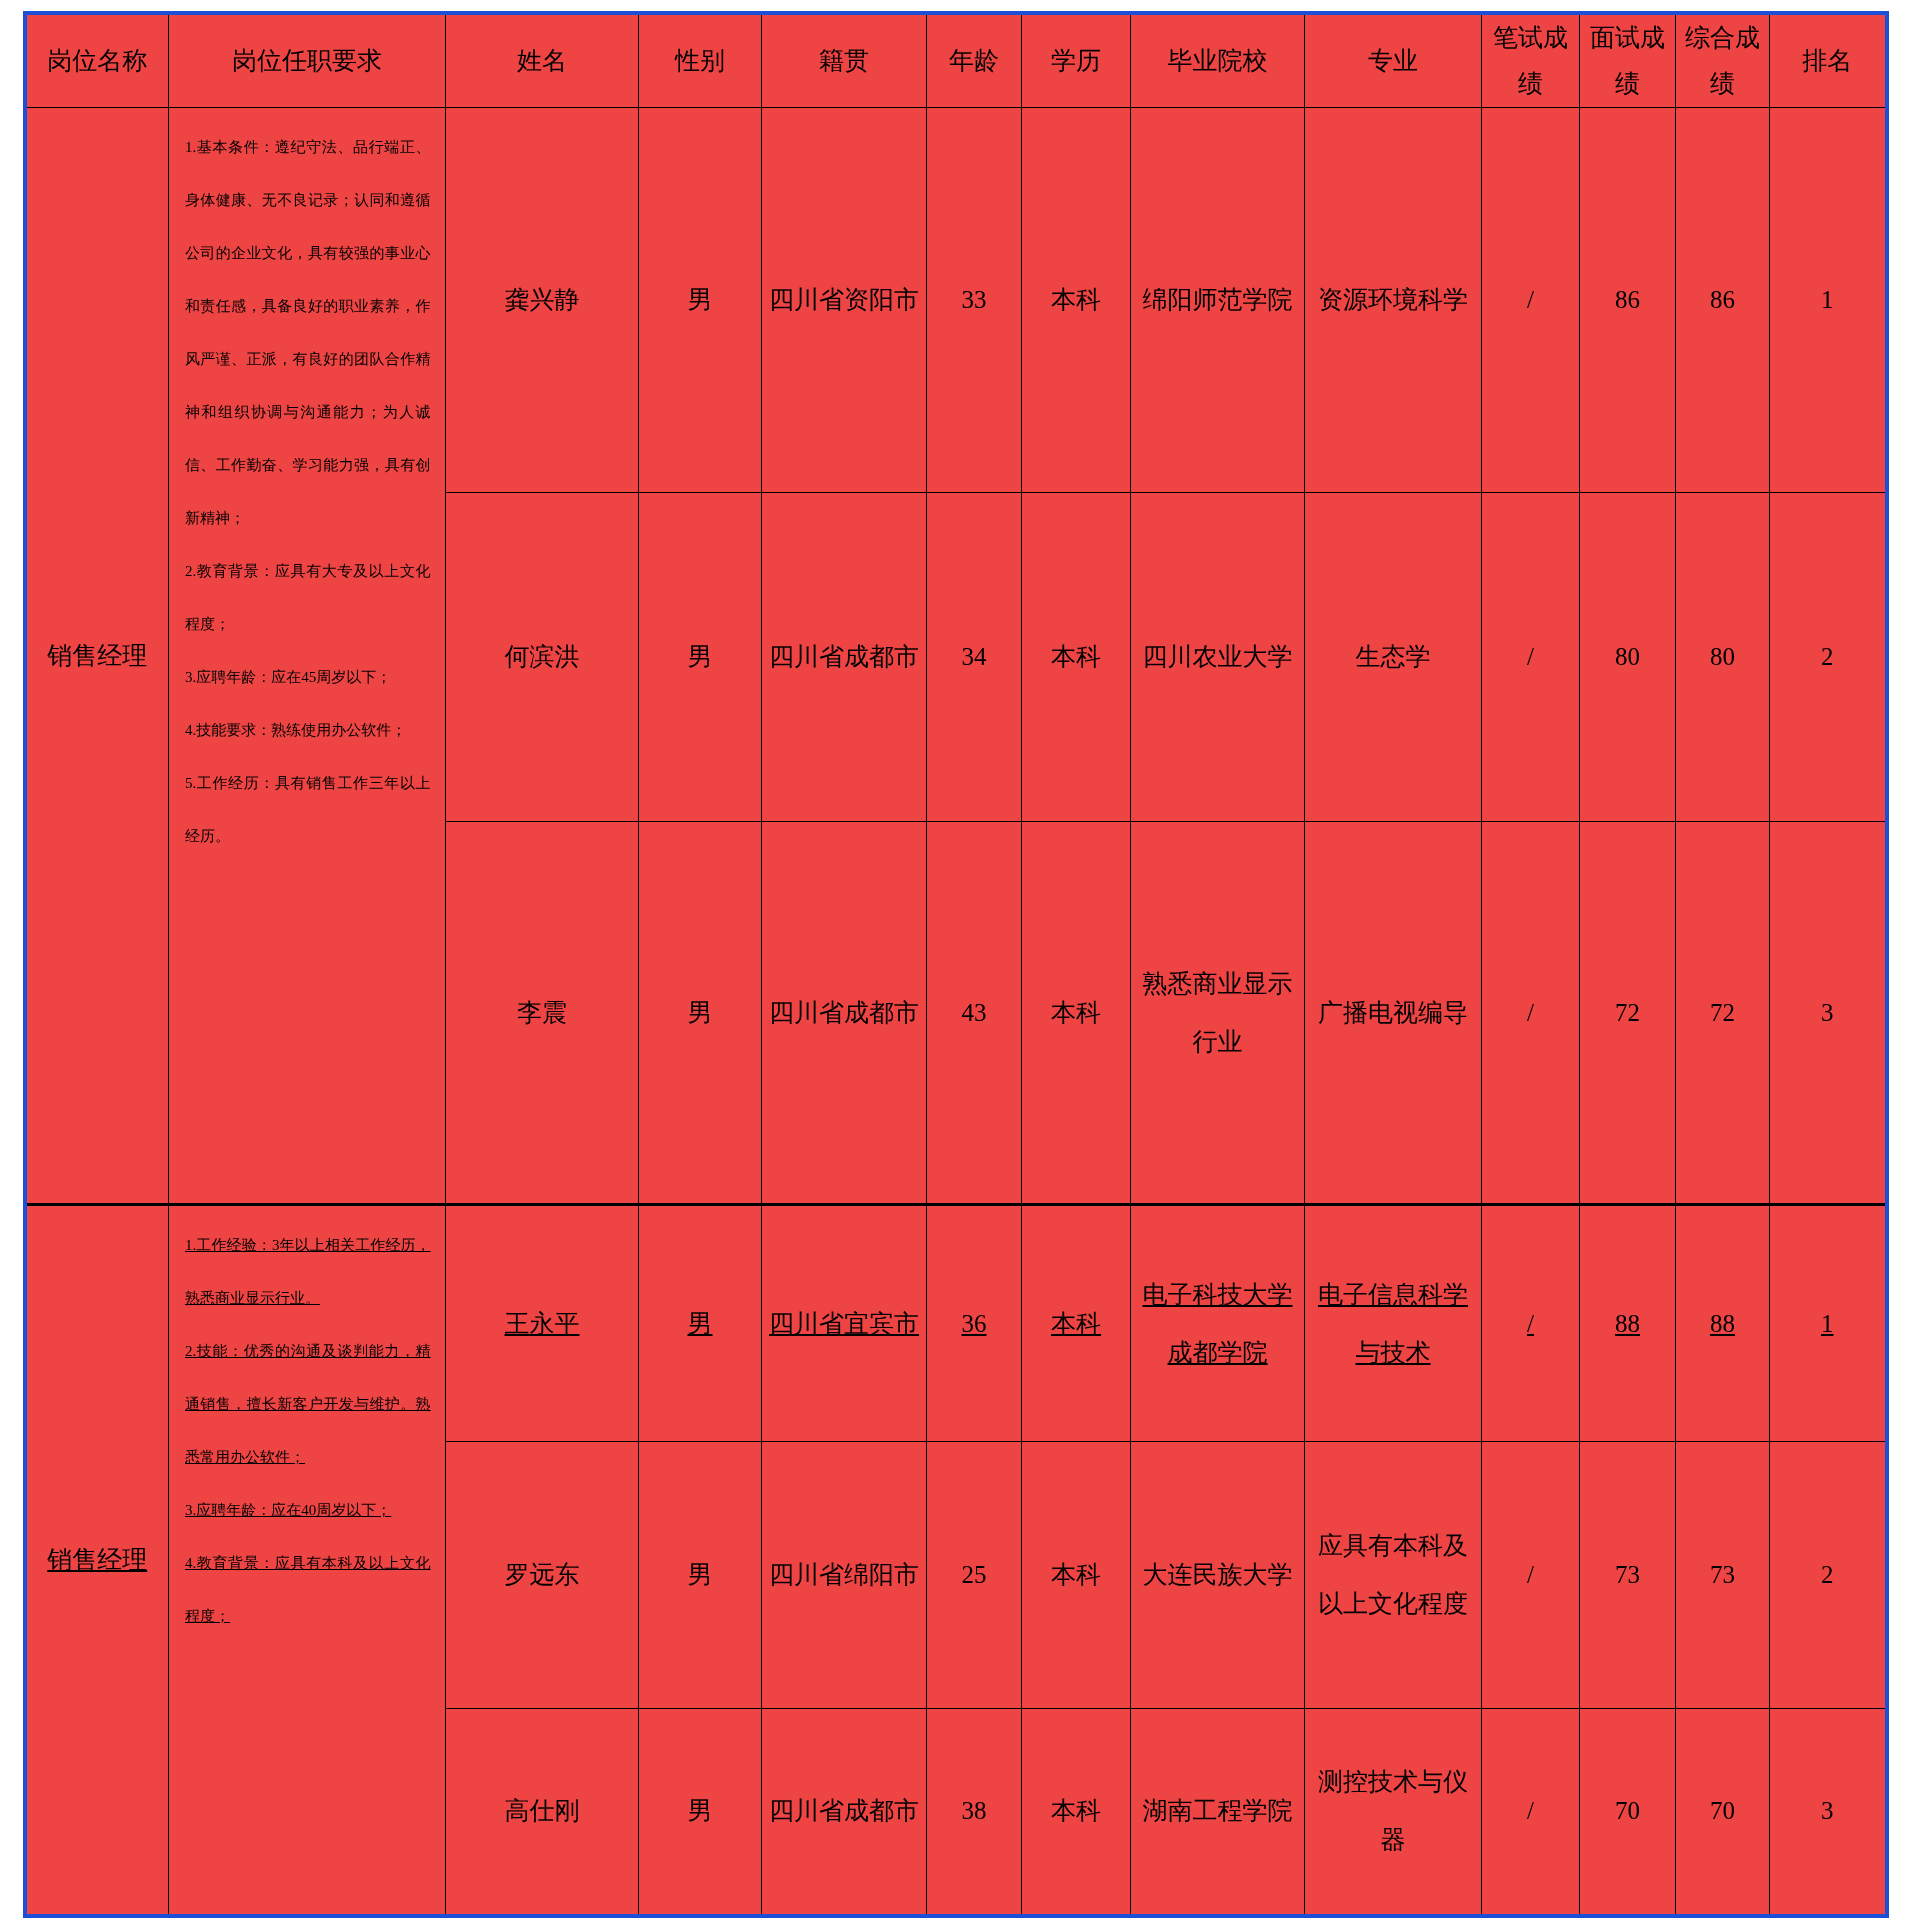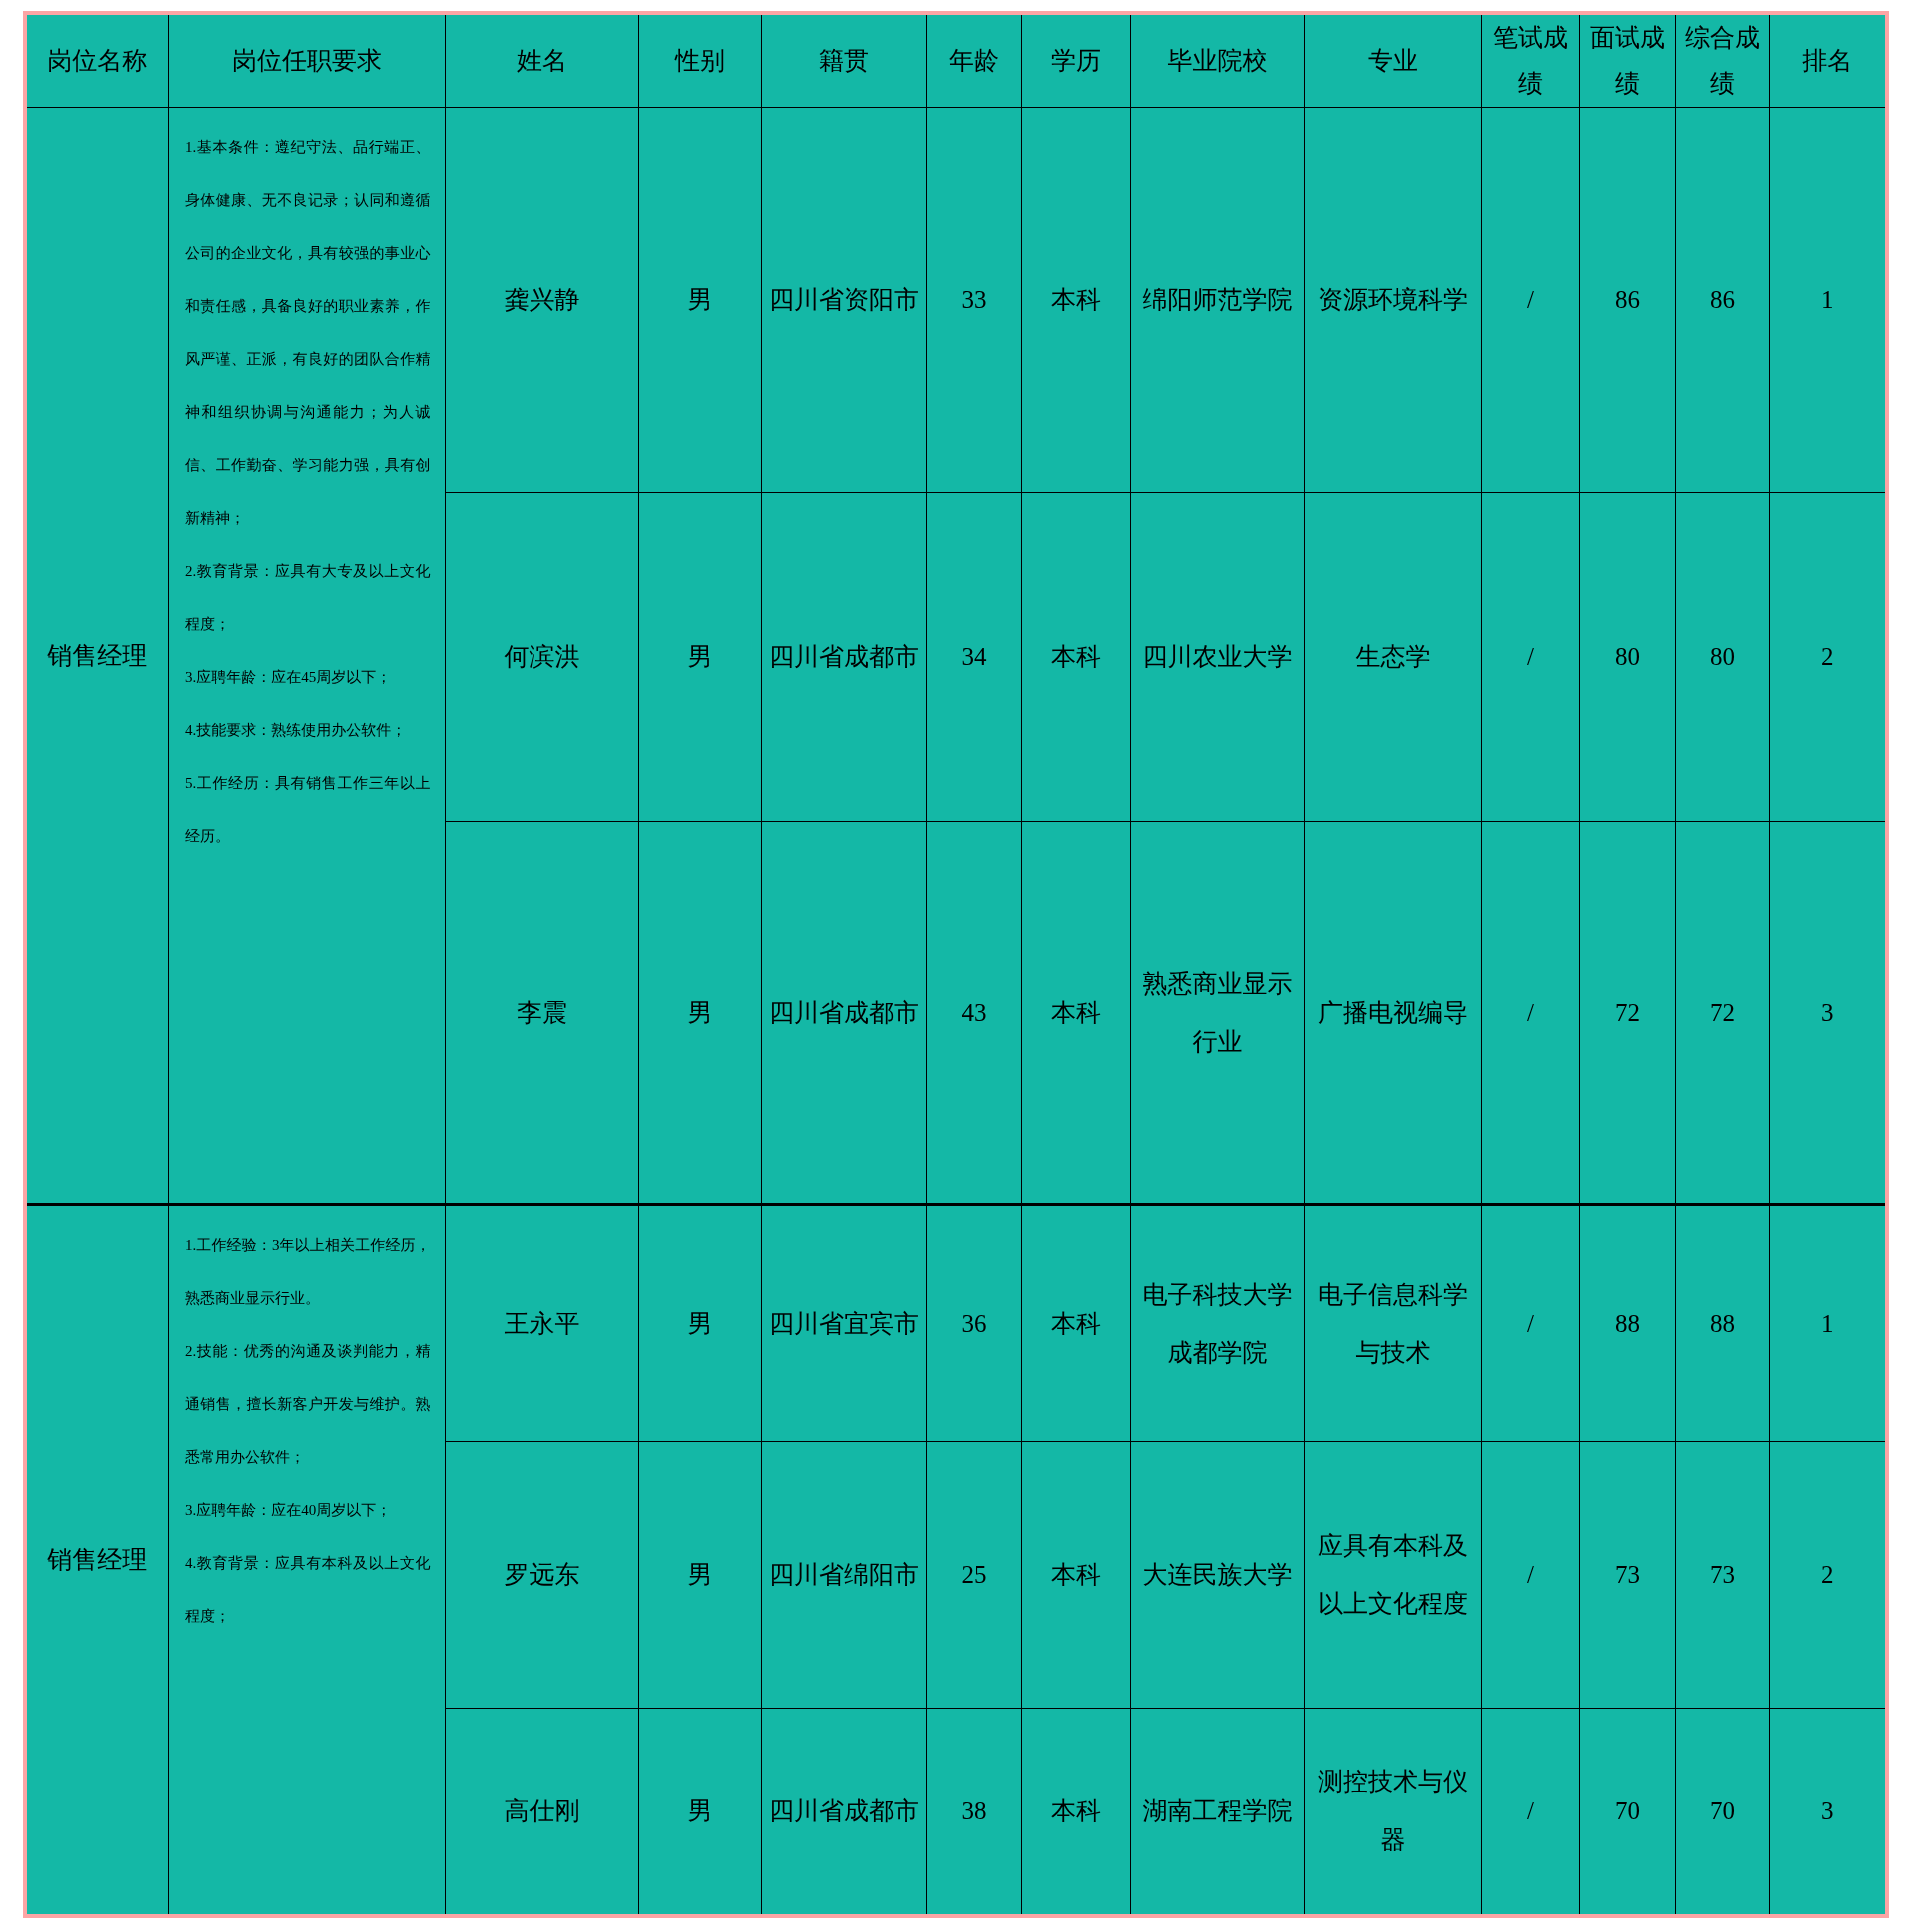--- a/index.html
+++ b/index.html
@@ -13,22 +13,22 @@
     width: 1907px;
     height: 1929px;
     background: #ffffff;
     box-sizing: border-box;
     padding: 11.2px 22.5px;
   }
   table.roster {
     border-collapse: collapse;
     table-layout: fixed;
     width: 1862px;
-    border: 4px solid #fca5a5;
-    background: #14b8a6;
+    border: 4px solid #1d4ed8;
+    background: #ef4444;
   }
   th, td {
     border: 1.6px solid #000000;
     box-sizing: border-box;
     overflow: hidden;
   }
   th {
     font-weight: normal;
     font-size: 25px;
     line-height: 46px;
@@ -51,21 +51,21 @@
     padding: 13px 14.4px 0 16px;
     white-space: pre-line;
   }
   tr.hdr   { height: 94px; }
   tr.r1    { height: 385px; }
   tr.r2    { height: 329px; }
   tr.r3    { height: 383px; }
   tr.r4    { height: 237px; }
   tr.r5    { height: 267px; }
   tr.r6    { height: 207px; }
-  tr.gsep > td { border-top: 3.2px solid #000000; }
+  tr.gsep > td { border-top: 3.2px solid #000000; text-decoration: underline; }
 </style>
 </head>
 <body>
 
 <div class="sheet">
   <table class="roster">
     <colgroup>
       <col style="width:144px">
         <col style="width:277px">
         <col style="width:193px">

